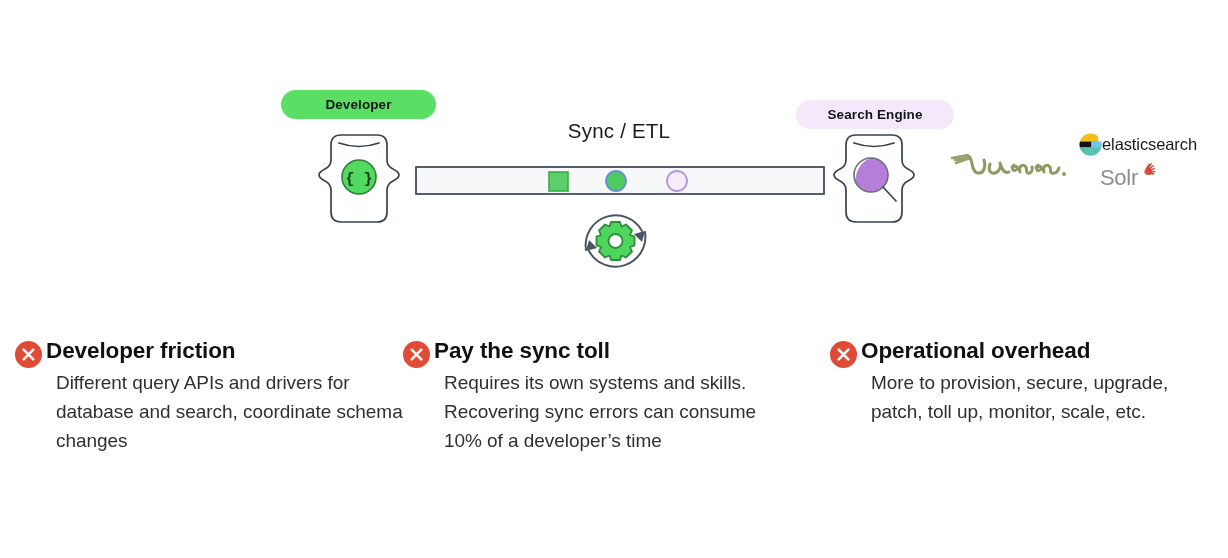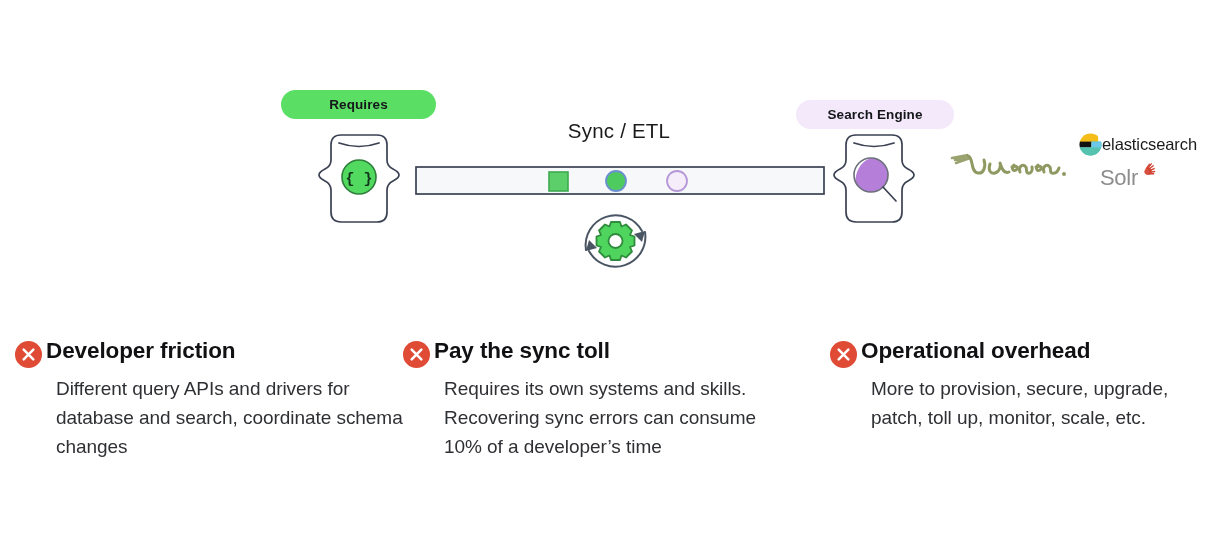--- a/index.html
+++ b/index.html
@@ -135,34 +135,34 @@
   .col-title {
     font-size: 22.5px;
     font-weight: 700;
     color: #111114;
     letter-spacing: -.1px;
     line-height: 1.16;
     padding-top: 1px;
   }
   .col-body {
     margin-left: 42px;
-    margin-top: 6px;
+    margin-top: 0;
     font-size: 19px;
     font-weight: 400;
     line-height: 1.52;
     color: #2f3034;
     letter-spacing: -.05px;
   }
 </style>
 </head>
 <body>
 
 <div id="diagram">
 
-  <div class="pill" id="pill-database">Requires</div>
+  <div class="pill" id="pill-database">Developer</div>
 
   <div class="pill" id="pill-search-engine">Search Engine</div>
 
   <div id="sync-label">Sync / ETL</div>
 
   <svg class="node-svg" id="db-node" width="100" height="95" viewBox="0 0 100 95">
     <path d="M22 14 Q22 4 32 4 L68 4 Q78 4 78 14 L78 29
              Q78 35 84 38 Q90 41 90 44 Q90 47 84 50 Q78 53 78 59
              L78 81 Q78 91 68 91 L32 91 Q22 91 22 81 L22 59
              Q22 53 16 50 Q10 47 10 44 Q10 41 16 38 Q22 35 22 29 Z" fill="#ffffff" stroke="#3a4152" stroke-width="1.7"></path>

